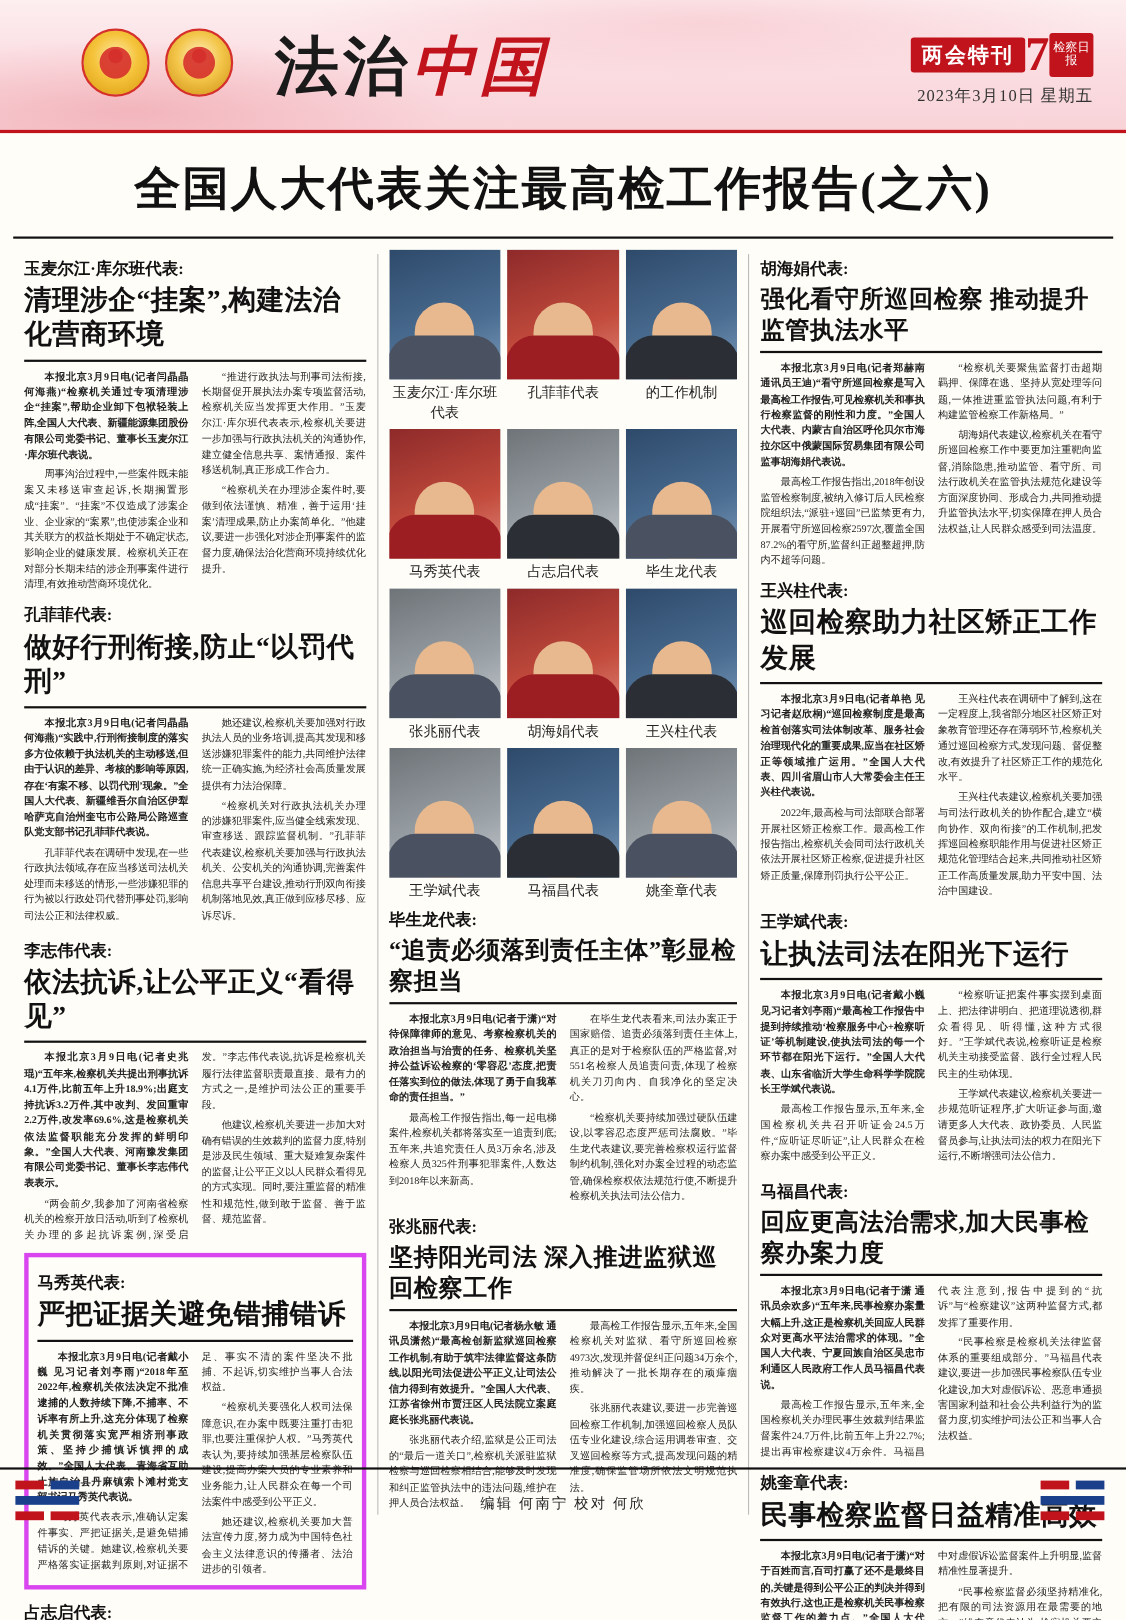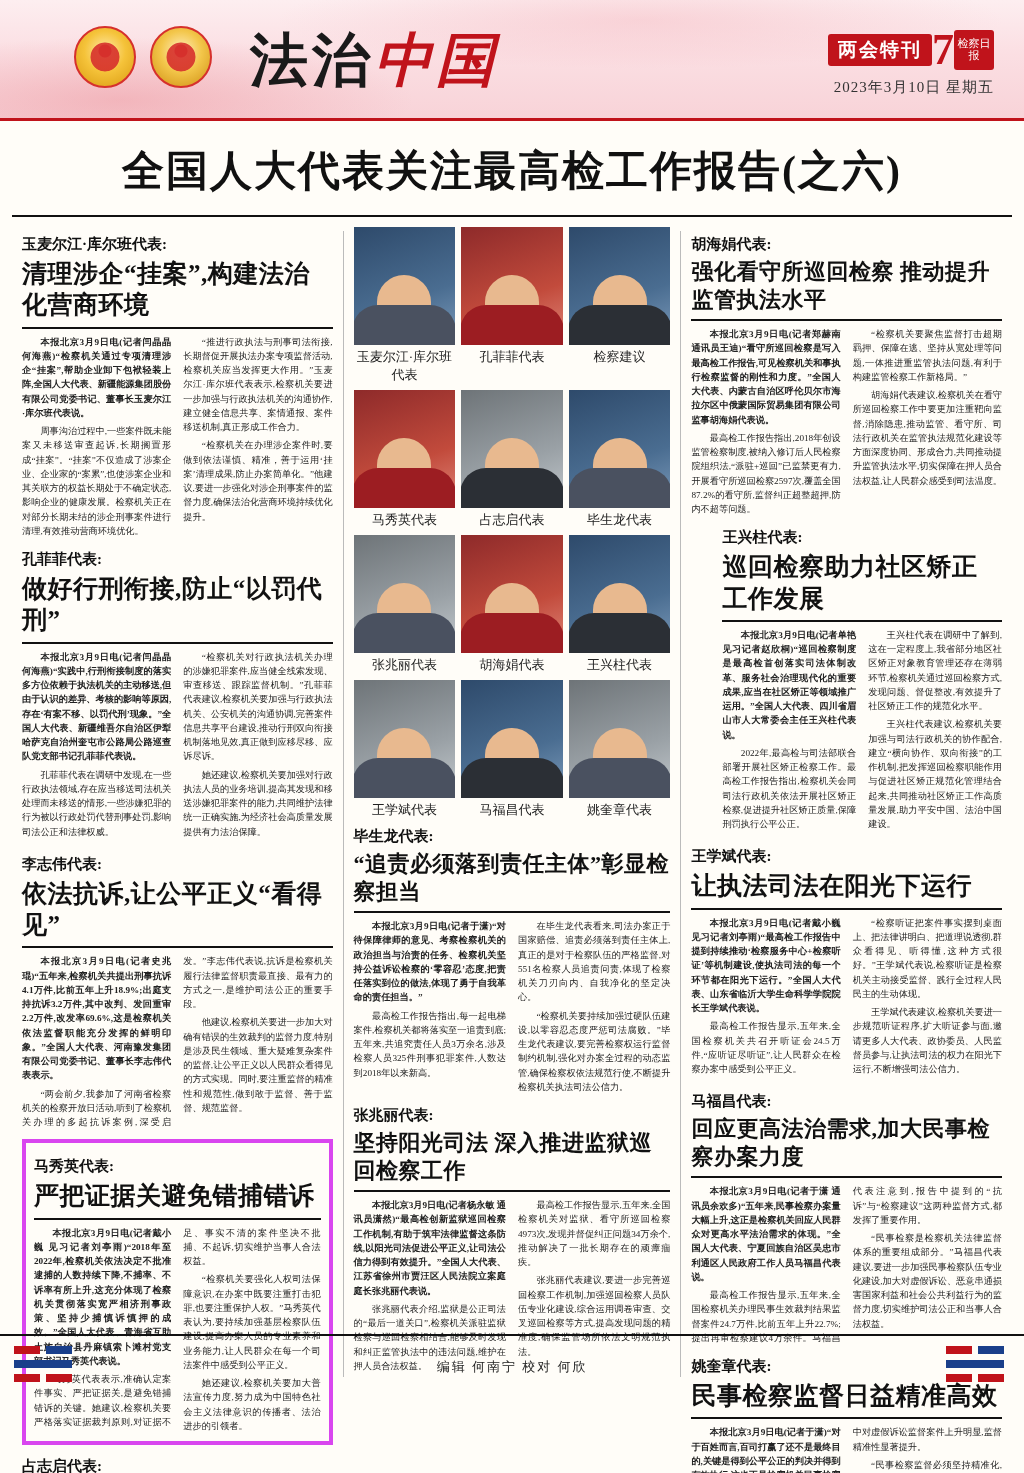--- a/index.html
+++ b/index.html
@@ -165,22 +165,22 @@
           <p>“检察机关在办理涉企案件时,要做到依法谨慎、精准，善于运用‘挂案’清理成果,防止办案简单化。”他建议,要进一步强化对涉企刑事案件的监督力度,确保法治化营商环境持续优化提升。</p>
         </div>
       </div>
 
       <div style="margin-top:12px;">
         <div class="sub-head">孔菲菲代表:</div>
         <div class="art-title">做好行刑衔接,防止“以罚代刑”</div>
         <div class="body2">
           <p class="lead">本报北京3月9日电(记者闫晶晶 何海燕)“实践中,行刑衔接制度的落实多方位依赖于执法机关的主动移送,但由于认识的差异、考核的影响等原因,存在‘有案不移、以罚代刑’现象。”全国人大代表、新疆维吾尔自治区伊犁哈萨克自治州奎屯市公路局公路巡查队党支部书记孔菲菲代表说。</p>
           <p>孔菲菲代表在调研中发现,在一些行政执法领域,存在应当移送司法机关处理而未移送的情形,一些涉嫌犯罪的行为被以行政处罚代替刑事处罚,影响司法公正和法律权威。</p>
+          <p>她还建议,检察机关要加强对行政执法人员的业务培训,提高其发现和移送涉嫌犯罪案件的能力,共同维护法律统一正确实施,为经济社会高质量发展提供有力法治保障。</p>
           <p>“检察机关对行政执法机关办理的涉嫌犯罪案件,应当健全线索发现、审查移送、跟踪监督机制。”孔菲菲代表建议,检察机关要加强与行政执法机关、公安机关的沟通协调,完善案件信息共享平台建设,推动行刑双向衔接机制落地见效,真正做到应移尽移、应诉尽诉。</p>
-          <p>她还建议,检察机关要加强对行政执法人员的业务培训,提高其发现和移送涉嫌犯罪案件的能力,共同维护法律统一正确实施,为经济社会高质量发展提供有力法治保障。</p>
         </div>
       </div>
 
       <div style="margin-top:12px;">
         <div class="sub-head">李志伟代表:</div>
         <div class="art-title">依法抗诉,让公平正义“看得见”</div>
         <div class="body2">
           <p class="lead">本报北京3月9日电(记者史兆琨)“五年来,检察机关共提出刑事抗诉4.1万件,比前五年上升18.9%;出庭支持抗诉3.2万件,其中改判、发回重审2.2万件,改发率69.6%,这是检察机关依法监督职能充分发挥的鲜明印象。”全国人大代表、河南豫发集团有限公司党委书记、董事长李志伟代表表示。</p>
           <p>“两会前夕,我参加了河南省检察机关的检察开放日活动,听到了检察机关办理的多起抗诉案例,深受启发。”李志伟代表说,抗诉是检察机关履行法律监督职责最直接、最有力的方式之一,是维护司法公正的重要手段。</p>
           <p>他建议,检察机关要进一步加大对确有错误的生效裁判的监督力度,特别是涉及民生领域、重大疑难复杂案件的监督,让公平正义以人民群众看得见的方式实现。同时,要注重监督的精准性和规范性,做到敢于监督、善于监督、规范监督。</p>
@@ -225,21 +225,21 @@
               <div class="body red"></div>
             </div>
           <div class="ph-cap">孔菲菲代表</div>
         </div>
         <div class="photo">
           <div class="ph-img">
               <div class="bg blue"></div>
               <div class="head"></div>
               <div class="body"></div>
             </div>
-          <div class="ph-cap">检察建议</div>
+          <div class="ph-cap">的工作机制</div>
         </div>
 
         <div class="photo">
           <div class="ph-img">
               <div class="bg"></div>
               <div class="head"></div>
               <div class="body red"></div>
             </div>
           <div class="ph-cap">马秀英代表</div>
         </div>
@@ -343,21 +343,21 @@
         <div class="sub-head">胡海娟代表:</div>
         <div class="art-title sm">强化看守所巡回检察 推动提升监管执法水平</div>
         <div class="body2">
           <p class="lead">本报北京3月9日电(记者郑赫南 通讯员王迪)“看守所巡回检察是写入最高检工作报告,可见检察机关和事执行检察监督的刚性和力度。”全国人大代表、内蒙古自治区呼伦贝尔市海拉尔区中俄蒙国际贸易集团有限公司监事胡海娟代表说。</p>
           <p>最高检工作报告指出,2018年创设监管检察制度,被纳入修订后人民检察院组织法,“派驻+巡回”已监禁更有力,开展看守所巡回检察2597次,覆盖全国87.2%的看守所,监督纠正超整超押,防内不超等问题。</p>
           <p>“检察机关要聚焦监督打击超期羁押、保障在逃、坚持从宽处理等问题,一体推进重监管执法问题,有利于构建监管检察工作新格局。”</p>
           <p>胡海娟代表建议,检察机关在看守所巡回检察工作中要更加注重靶向监督,消除隐患,推动监管、看守所、司法行政机关在监管执法规范化建设等方面深度协同、形成合力,共同推动提升监管执法水平,切实保障在押人员合法权益,让人民群众感受到司法温度。</p>
         </div>
       </div>
 
-      <div style="margin-top:12px;margin-left:31px;">
+      <div style="margin-top:12px;">
         <div class="sub-head">王兴柱代表:</div>
         <div class="art-title">巡回检察助力社区矫正工作发展</div>
         <div class="body2">
           <p class="lead">本报北京3月9日电(记者单艳 见习记者赵欣桐)“巡回检察制度是最高检首创落实司法体制改革、服务社会治理现代化的重要成果,应当在社区矫正等领域推广运用。”全国人大代表、四川省眉山市人大常委会主任王兴柱代表说。</p>
           <p>2022年,最高检与司法部联合部署开展社区矫正检察工作。最高检工作报告指出,检察机关会同司法行政机关依法开展社区矫正检察,促进提升社区矫正质量,保障刑罚执行公平公正。</p>
           <p>王兴柱代表在调研中了解到,这在一定程度上,我省部分地区社区矫正对象教育管理还存在薄弱环节,检察机关通过巡回检察方式,发现问题、督促整改,有效提升了社区矫正工作的规范化水平。</p>
           <p>王兴柱代表建议,检察机关要加强与司法行政机关的协作配合,建立“横向协作、双向衔接”的工作机制,把发挥巡回检察职能作用与促进社区矫正规范化管理结合起来,共同推动社区矫正工作高质量发展,助力平安中国、法治中国建设。</p>
         </div>
       </div>
 

